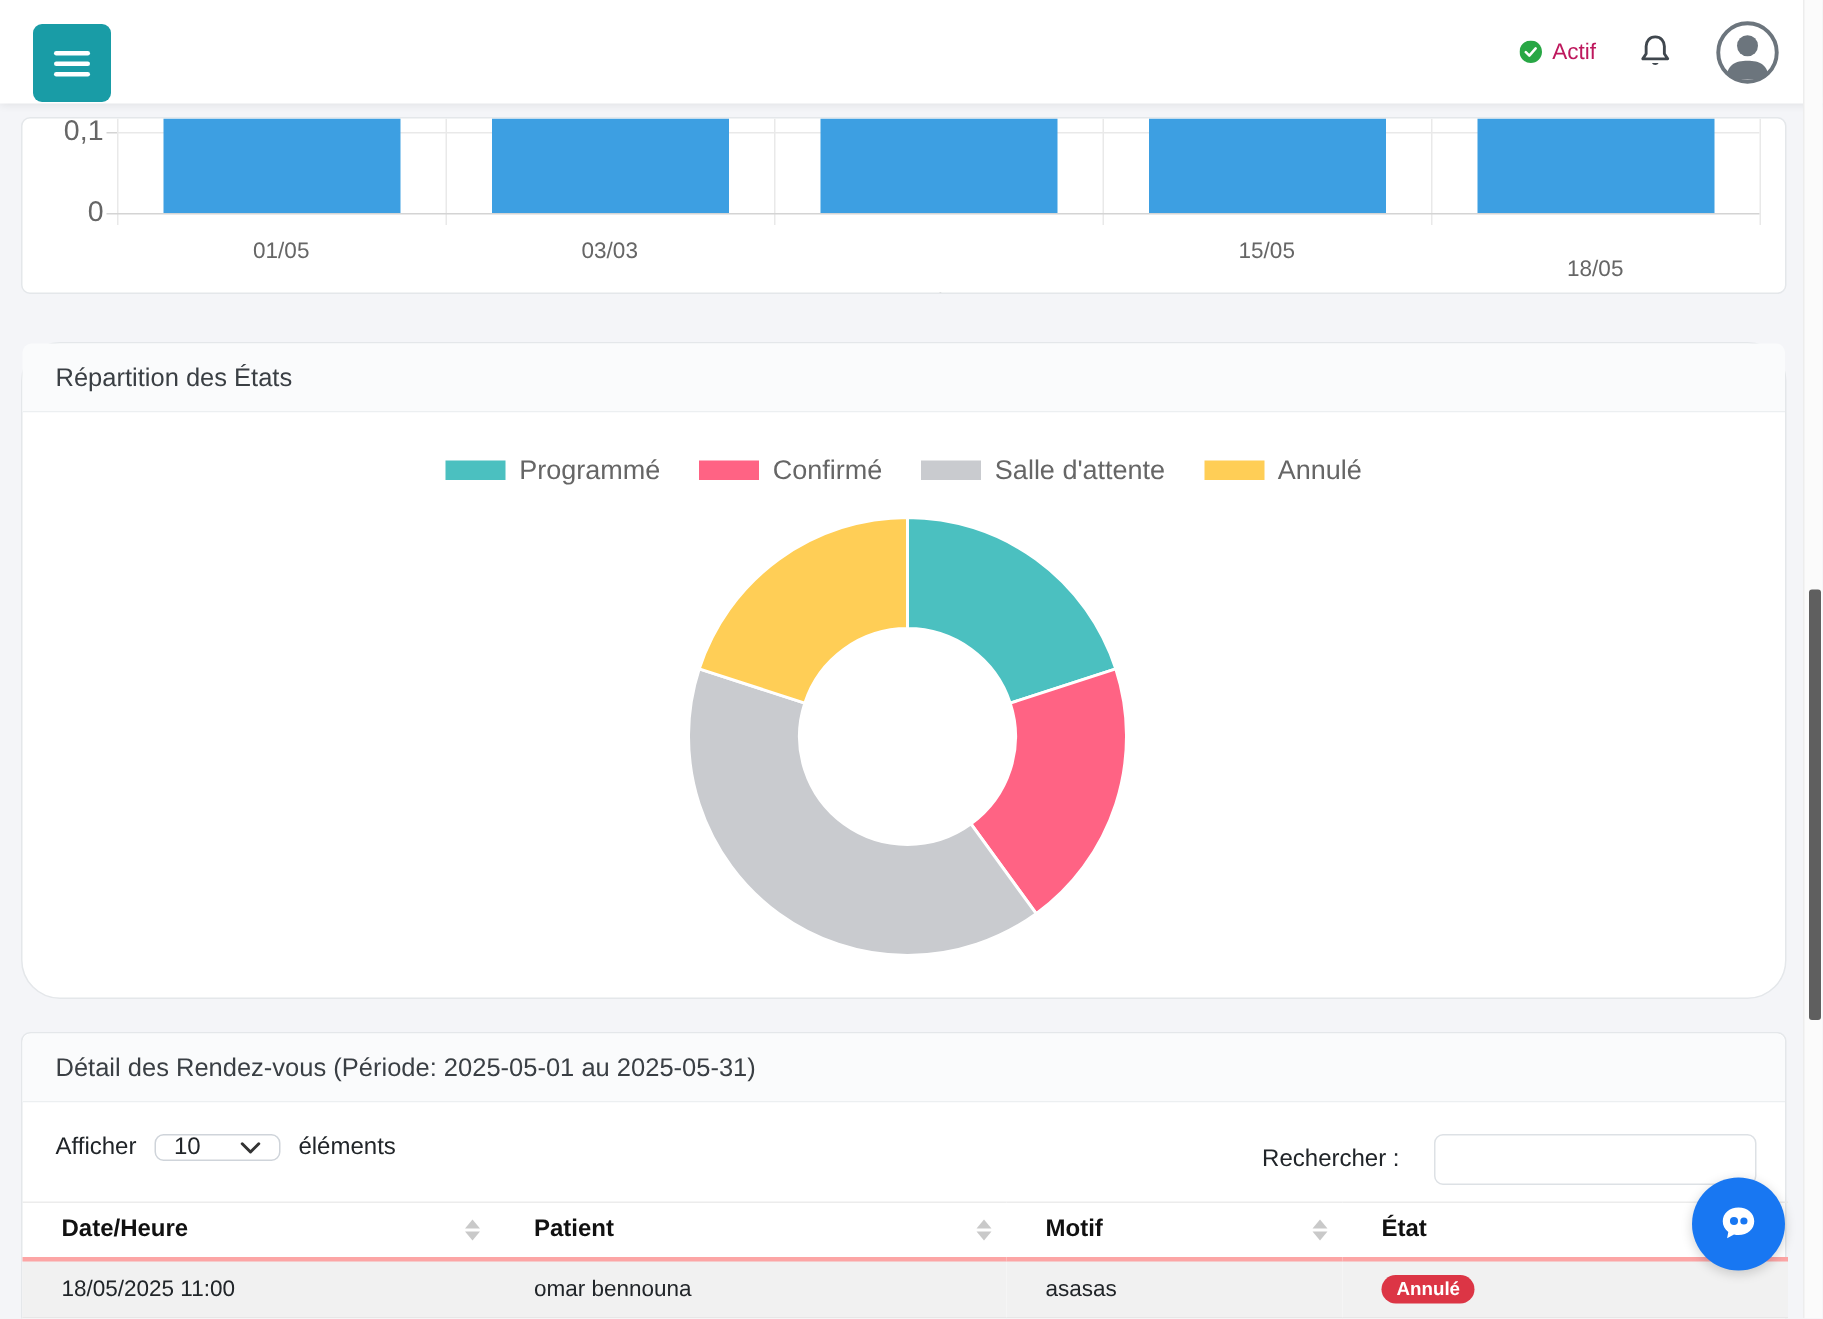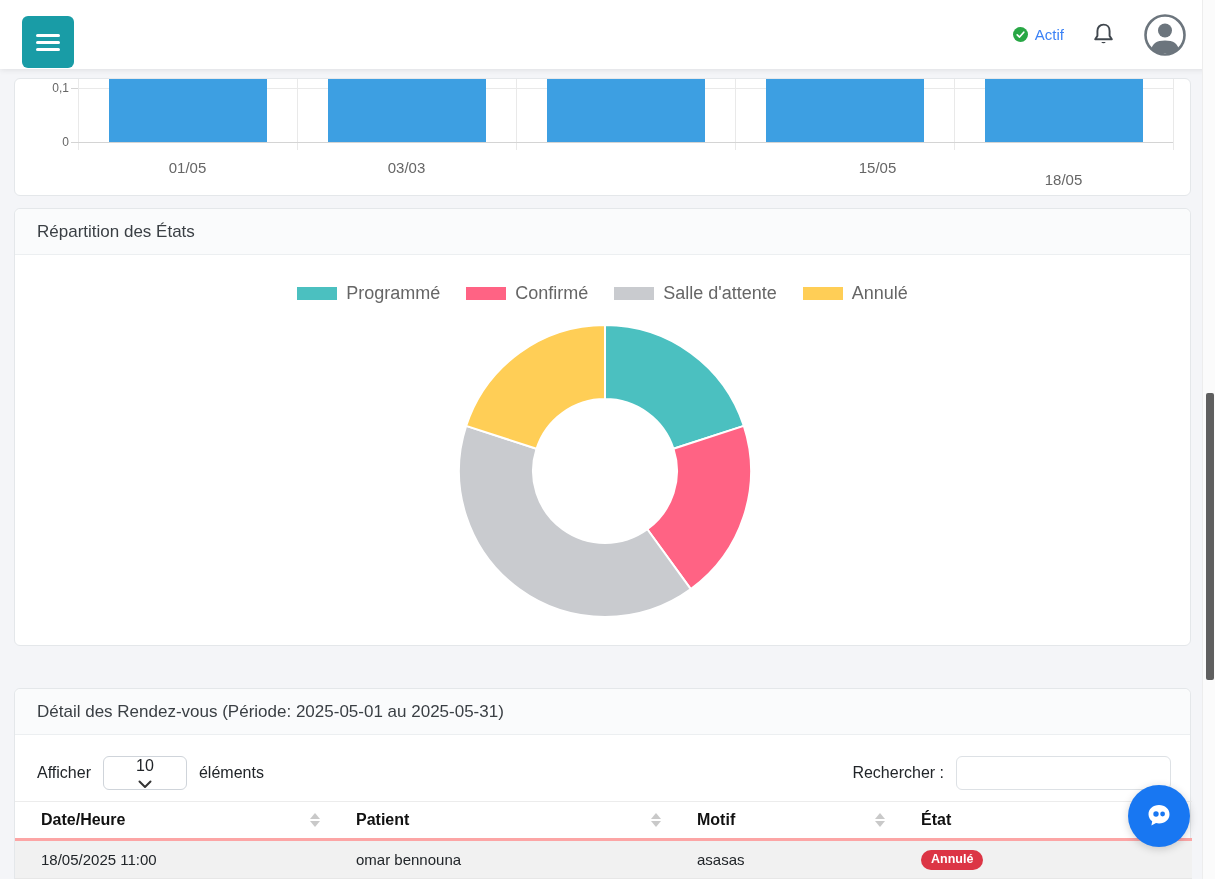--- a/index.html
+++ b/index.html
@@ -37,45 +37,45 @@
     height:46px; background:#fafbfc; border-bottom:1px solid #eceff1;
     border-radius:6px 6px 0 0; display:flex; align-items:center;
     padding:0 22px; font-size:17px; color:#3a3f44;
   }
   
   #card-bar { top:78px; height:118px; overflow:hidden; }
   #bar-plot { position:absolute; inset:0; }
   .vgrid { position:absolute; top:0; width:1px; background:#e9e9e9; }
   .hgrid { position:absolute; height:1px; background:#e9e9e9; }
   .baseline { background:#d4d4d4; }
-  .ytick-label { position:absolute; font-size:12px; color:#666; text-align:right; width:40px; transform:translateY(-50%); }
+  .ytick-label { position:absolute; font-size:19px; color:#666; text-align:right; width:40px; transform:translateY(-50%); }
   .ytick-mark { position:absolute; width:7px; height:1px; background:#d4d4d4; }
   .bar { position:absolute; top:0; background:#3d9fe2; }
   .xlabel { position:absolute; font-size:15px; color:#666; transform:translateX(-50%); white-space:nowrap; }
   
-  #card-doughnut { top:208px; height:438px; }
+  #card-doughnut { top:228px; height:438px;border-radius:26px; }
   .legend-row {
     position:absolute; left:0; top:74px; width:100%;
     display:flex; justify-content:center; align-items:center; gap:26px;
   }
   .legend-item { display:flex; align-items:center; gap:9px; cursor:pointer; }
   .legend-swatch { width:40px; height:13px; display:inline-block; }
   .legend-label { font-size:18px; color:#666; }
   #doughnut-svg { position:absolute; left:430px; top:102px; }
   
   #card-details { top:688px; height:260px; }
   .controls-row { position:absolute; left:0; top:46px; width:100%; height:60px; }
   .ctrl-label { font-size:16px; color:#212529; }
   .length-wrap { position:absolute; left:22px; top:21px; display:flex; align-items:center; gap:12px; }
   .select-box {
-    width:84px; height:34px; border:1px solid #cfd4da; border-radius:6px;
+    width:84px; height:18px; border:1px solid #cfd4da; border-radius:6px;
     display:flex; align-items:center; justify-content:space-between;
-    padding:0 12px; font-size:16px; cursor:pointer; background:#fff;flex-direction:column;
-  }
-  .search-wrap { position:absolute; right:19px; top:21px; display:flex; align-items:center; gap:12px; }
+    padding:0 12px; font-size:16px; cursor:pointer; background:#fff;
+  }
+  .search-wrap { position:absolute; right:19px; top:21px; display:flex; align-items:center; gap:23px; }
   .search-input {
     width:215px; height:34px; border:1px solid #dde1e5; border-radius:6px;
     font-size:15px; padding:0 10px; outline:none; font-family:inherit;
   }
   table.detail-table { position:absolute; left:0; top:112px; width:1177px; border-collapse:collapse; }
   .detail-table th {
     text-align:left; font-size:16px; font-weight:bold; color:#111;
     height:38px; border-top:1px solid #ececec; border-bottom:3px solid #fca5a5;
     cursor:pointer; position:relative; padding-left:26px;
   }
@@ -119,21 +119,21 @@
     <span></span>
     <span></span>
     <span></span>
   </button>
   <div class="topbar-right">
     <div class="status-chip">
       <svg width="15" height="15" viewBox="0 0 16 16">
         <circle cx="8" cy="8" r="8" fill="#28a745"></circle>
         <polyline points="4.5,8.3 7,10.7 11.5,5.6" fill="none" stroke="#fff" stroke-width="1.8" stroke-linecap="round" stroke-linejoin="round"></polyline>
       </svg>
-      <span style="color:#3b82f6">Actif</span>
+      <span style="color:#be185d">Actif</span>
     </div>
     <div class="bell-wrap">
       <svg width="27" height="27" viewBox="0 0 24 24">
         <path d="M12 3.2 C8.6 3.2 6.6 5.8 6.6 8.8 V13.2 L4.6 16.2 H19.4 L17.4 13.2 V8.8 C17.4 5.8 15.4 3.2 12 3.2 Z" fill="none" stroke="#40474e" stroke-width="1.7" stroke-linejoin="round"></path>
         <path d="M10 18.6 a2.2 2.2 0 0 0 4 0" fill="#40474e"></path>
       </svg>
     </div>
     <div class="avatar-wrap">
       <svg width="44" height="44" viewBox="0 0 44 44">
         <defs>
@@ -163,21 +163,21 @@
       <div class="hgrid" style="left: 63px; width: 1095px; top: 9px;"></div>
       <div class="ytick-mark" style="left: 56px; top: 9px;"></div>
       <div class="ytick-label" style="left: 14px; top: 9px;">0,1</div>
       <div class="bar" style="left: 93.5px; width: 158px; height: 63px; background: rgb(61, 159, 226);"></div>
       <div class="xlabel" style="left: 172.5px; top: 80px;">01/05</div>
       <div class="bar" style="left: 312.5px; width: 158px; height: 63px; background: rgb(61, 159, 226);"></div>
       <div class="xlabel" style="left: 391.5px; top: 80px;">03/03</div>
       <div class="bar" style="left: 531.5px; width: 158px; height: 63px; background: rgb(61, 159, 226);"></div>
       <div class="xlabel" style="left: 610.5px; top: 80px; margin-top: 34px;">08/05</div>
       <div class="bar" style="left: 750.5px; width: 158px; height: 63px; background: rgb(61, 159, 226);"></div>
-      <div class="xlabel" style="left: 829.5px; top: 80px; margin-left: 33px;">15/05</div>
+      <div class="xlabel" style="left: 829.5px; top: 80px;">15/05</div>
       <div class="bar" style="left: 969.5px; width: 158px; height: 63px; background: rgb(61, 159, 226);"></div>
       <div class="xlabel" style="left: 1048.5px; top: 92px;">18/05</div>
     </div>
 </section>
 
 <section class="card" id="card-doughnut">
   <div class="card-header">Répartition des États</div>
   <div class="legend-row" id="doughnut-legend">
       <div class="legend-item">
         <span class="legend-swatch" style="background: rgb(75, 192, 192);"></span>

